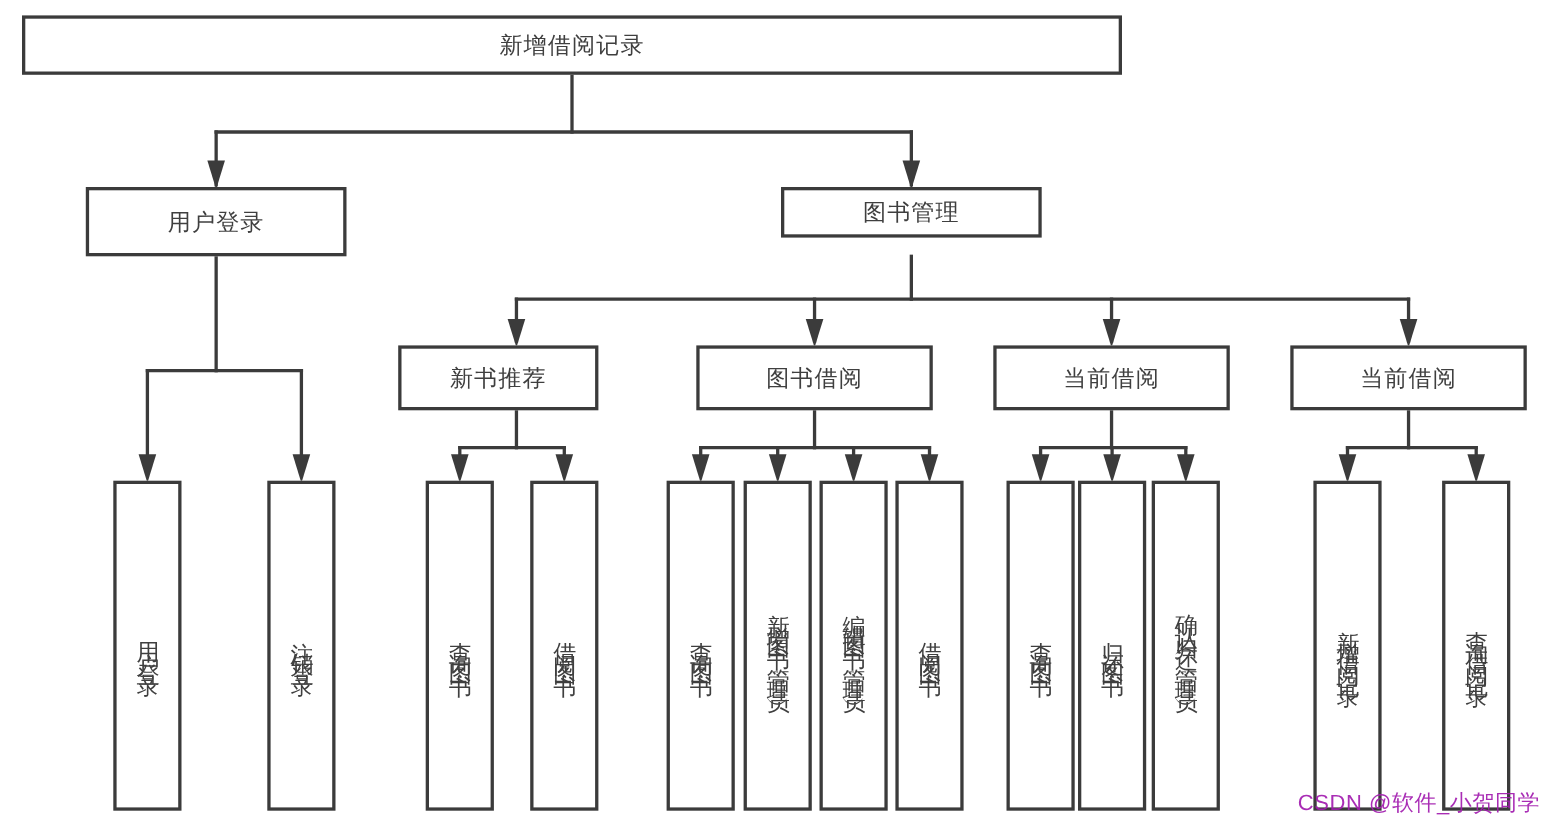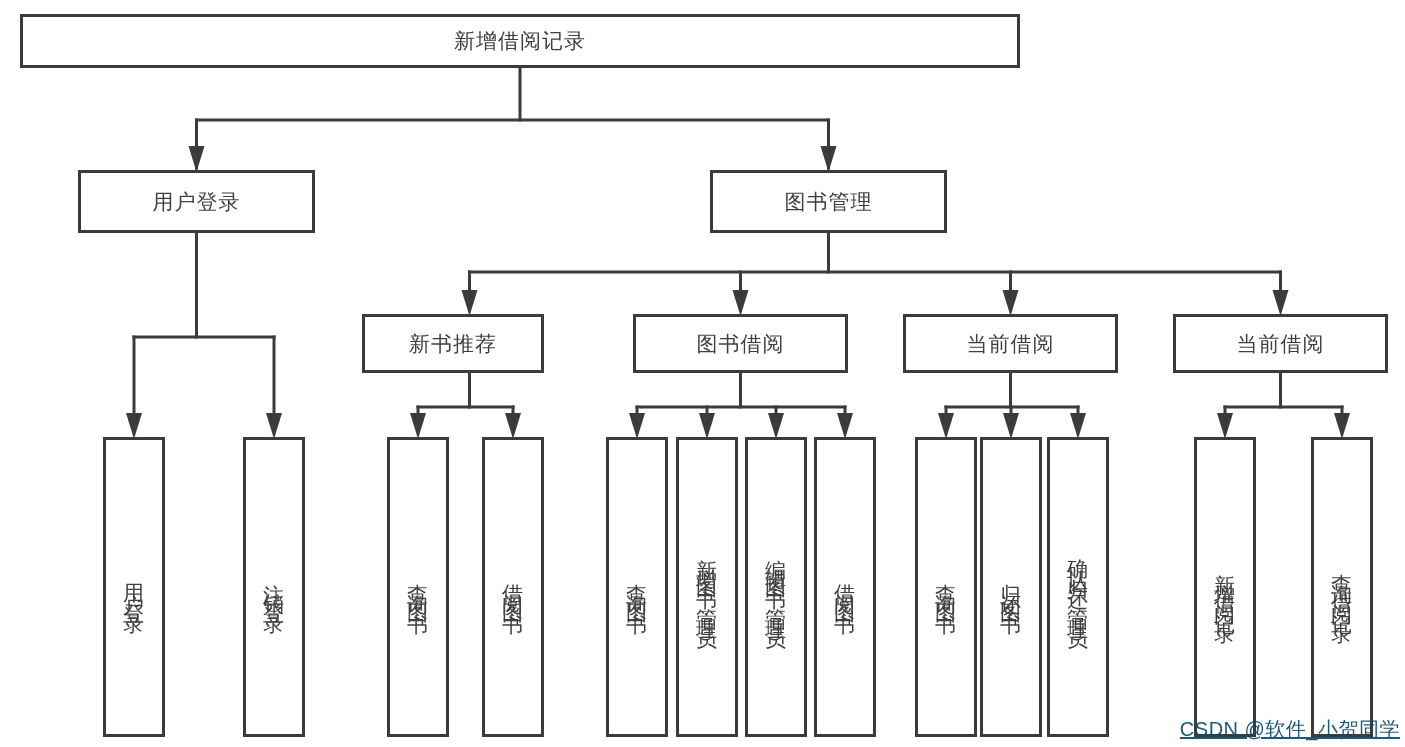--- a/index.html
+++ b/index.html
@@ -17,22 +17,22 @@
     display:flex; align-items:center; justify-content:center;
     color:#3f3f3f;
   }
   .h-node { font-size:21px; letter-spacing:1px; white-space:nowrap; }
   .v-node {
     writing-mode:vertical-rl; text-orientation:mixed;
     font-size:21px; letter-spacing:10px; line-height:1;
   }
   .watermark {
     position:absolute; top:716px; right:5px; z-index:10;
-    font-size:20px; color:#0c4a6e; opacity:.92;
-    letter-spacing:0.5px; white-space:nowrap;text-decoration:underline;
+    font-size:20px; color:#a21caf; opacity:.92;
+    letter-spacing:0.5px; white-space:nowrap;
   }
 </style>
 </head>
 <body>
 
 <div class="canvas">
 
   <svg class="wires" viewBox="0 0 1405 747" xmlns="http://www.w3.org/2000/svg" aria-hidden="true">
 
     <line x1="520" y1="68" x2="520" y2="120"></line>
@@ -95,21 +95,21 @@
     <polygon points="1334,413 1350,413 1342,439"></polygon>
   </svg>
 
   <div class="node h-node" style="left:20px; top:14px; width:1000px; height:54px;">
     <span>新增借阅记录</span>
   </div>
 
   <div class="node h-node" style="left:78px; top:170px; width:237px; height:63px;">
     <span>用户登录</span>
   </div>
-  <div class="node h-node" style="left:710px; top:170px; width:237px; height:63px;">
+  <div class="node h-node" style="left:710px; top:170px; width:237px; height:46px;">
     <span>图书管理</span>
   </div>
 
   <div class="node h-node" style="left:362px; top:314px; width:182px; height:59px;">
     <span>新书推荐</span>
   </div>
   <div class="node h-node" style="left:903px; top:314px; width:215px; height:59px;">
     <span>当前借阅</span>
   </div>
   <div class="node h-node" style="left:633px; top:314px; width:215px; height:59px;">

